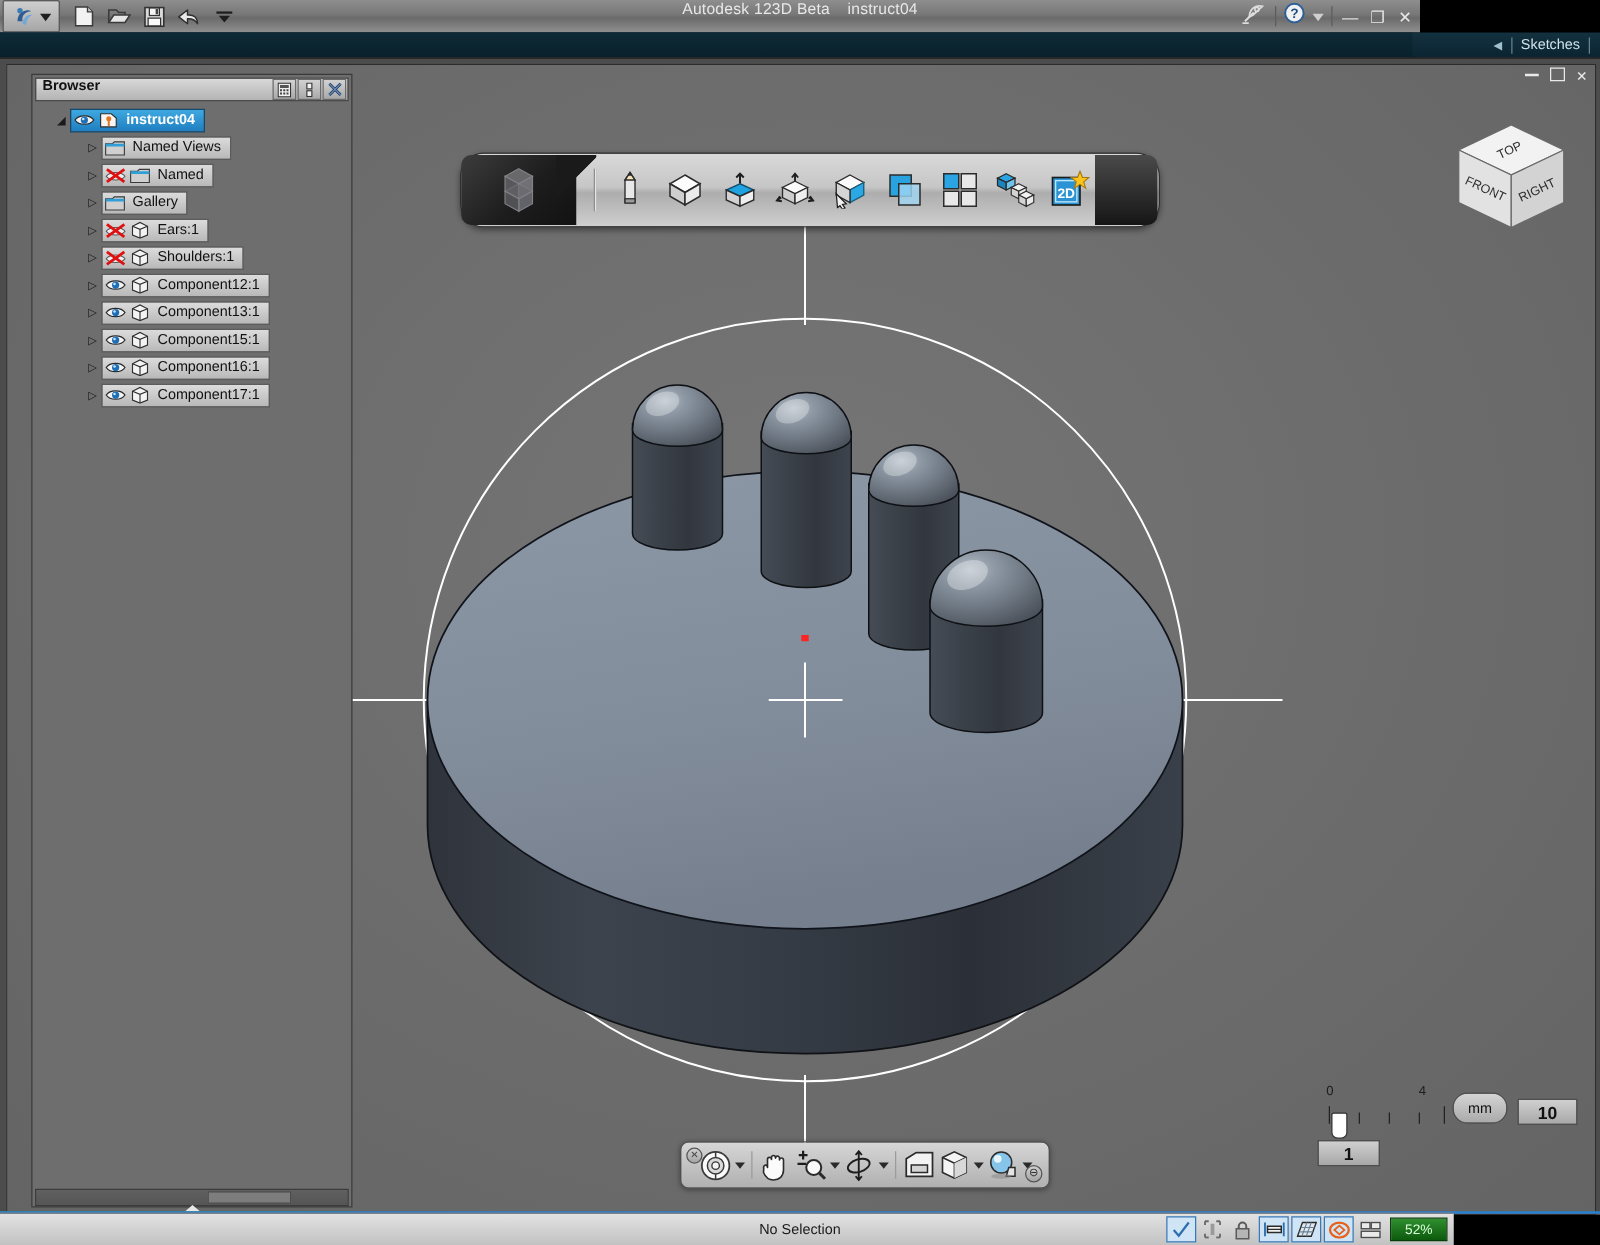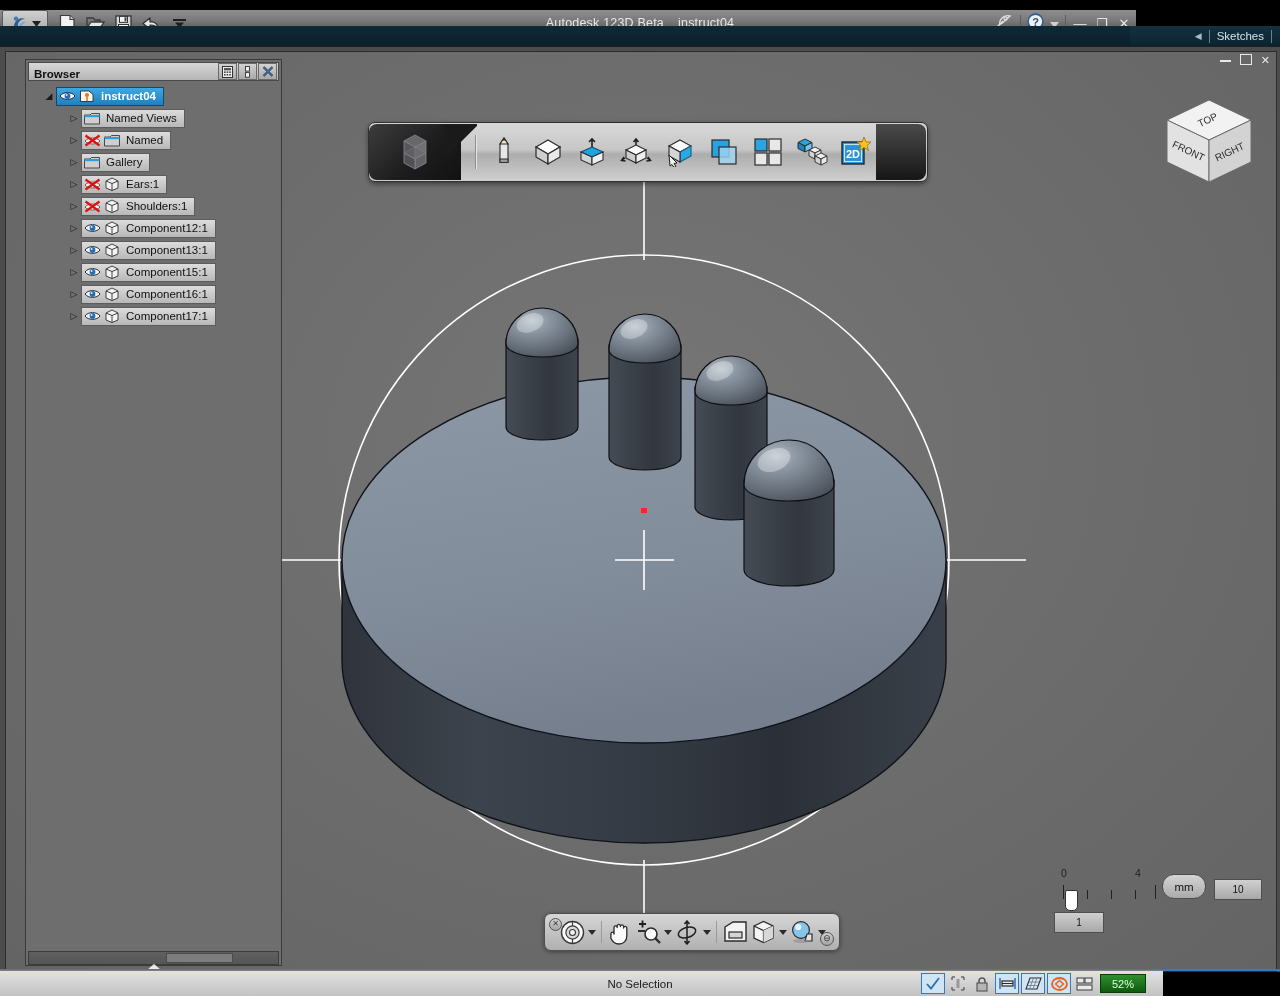--- a/index.html
+++ b/index.html
@@ -2,21 +2,21 @@
 <html><head>
 <meta charset="utf-8">
 <style>
   html,body{margin:0;padding:0;background:#000;}
   body{width:1280px;height:996px;overflow:hidden;font-family:"Liberation Sans",sans-serif;}
   #app{position:relative;width:1280px;height:996px;}
 
   
   .titlebar{position:absolute;left:0;top:0;width:1136px;height:26px;
     background:linear-gradient(180deg,#8e8e8e 0%,#777 45%,#6a6a6a 55%,#909090 100%);
-    border-bottom:1px solid #2a2a2a;display:flex;align-items:center;margin-top:10px;}
+    border-bottom:1px solid #2a2a2a;display:flex;}
   .appbtn{width:44px;height:24px;margin-left:2px;display:flex;align-items:center;justify-content:center;
     background:linear-gradient(180deg,#cfcfcf,#a6a6a6);border:1px solid #5a5a5a;border-radius:2px;gap:2px;}
   .qat{display:flex;align-items:center;gap:9px;margin-left:10px;}
   .qat-ic{width:19px;height:19px;display:flex;align-items:center;justify-content:center;}
   .title-text{position:absolute;left:0;width:1280px;text-align:center;color:#e8e8e8;font-size:12.5px;
     letter-spacing:.2px;pointer-events:none;}
   .title-text .doc{margin-left:14px;}
   .tb-right{position:absolute;right:4px;top:0;height:26px;display:flex;align-items:center;gap:6px;}
   .sep-v{width:1px;height:16px;background:#5c5c5c;}
   .wbtn{color:#e6e6e6;font-size:13px;width:16px;text-align:center;cursor:default;}
@@ -41,41 +41,41 @@
   .doc-ctrls .mn{display:inline-block;width:11px;height:2px;background:#e9e9e9;margin-bottom:3px;}
   .doc-ctrls .rs{display:inline-block;width:10px;height:9px;border:1.5px solid #e9e9e9;}
 
   
   .viewport{position:absolute;left:0;top:0;width:1270px;height:919px;overflow:hidden;
     background:radial-gradient(ellipse at 50% 42%, #767676 0%, #6d6d6d 48%, #646464 100%);}
 
   
   .browser{position:absolute;left:19px;top:7px;width:255px;height:905px;background:#6e6e6e;
     border:1px solid #3a3a3a;}
-  .br-head{display:flex;align-items:flex-end;height:17px;margin:2px 2px 0 2px;
+  .br-head{display:flex;align-items:flex-start;height:17px;margin:2px 2px 0 2px;
     background:linear-gradient(180deg,#d8d8d8,#b4b4b4);border:1px solid #4a4a4a;}
   .br-title{font-size:11.5px;font-weight:bold;color:#111;padding-left:5px;flex:1;}
   .br-hbtn{width:17px;height:15px;margin-right:1px;display:flex;align-items:center;justify-content:center;
     background:linear-gradient(180deg,#d2d2d2,#a9a9a9);border:1px solid #6a6a6a;}
   .br-body{position:absolute;left:2px;top:22px;right:2px;bottom:14px;overflow:hidden;}
   .tree{padding-top:3px;}
   .node{display:flex;align-items:center;height:22px;font-size:11.5px;color:#111;}
   .twisty{width:14px;text-align:center;color:#1a1a1a;font-size:9px;flex:none;}
   .chip{display:flex;align-items:center;gap:3px;height:17px;padding:0 7px 0 2px;
     background:linear-gradient(180deg,#dcdcdc,#b8b8b8);border:1px solid #5c5c5c;white-space:nowrap;}
   .chip.sel{background:linear-gradient(180deg,#3ea8e0,#1f7fc0);border-color:#14496e;color:#fff;font-weight:bold;}
   .chip .lbl{padding-left:3px;font-size:11.5px;}
   .br-scroll{position:absolute;left:2px;right:2px;bottom:0;height:12px;
     background:linear-gradient(180deg,#606060,#555);border:1px solid #3c3c3c;}
   .br-thumb{position:absolute;left:55%;top:1px;width:26%;height:8px;background:#7d7d7d;border:1px solid #4a4a4a;}
   .br-grip{position:absolute;left:50%;bottom:-5px;margin-left:-7px;width:0;height:0;
     border-left:7px solid transparent;border-right:7px solid transparent;border-bottom:6px solid #e8e8e8;}
 
   
-  .toolbar{position:absolute;left:362px;top:70px;width:558px;height:58px;border-radius:7px;
+  .toolbar{position:absolute;left:362px;top:70px;width:558px;height:58px;border-radius:19px;
     background:linear-gradient(180deg,#d9d9d9 0%,#c6c6c6 46%,#adadad 54%,#cfcfcf 100%);
     border:1px solid #2f2f2f;box-shadow:0 2px 5px rgba(0,0,0,.45);display:flex;align-items:center;}
   .tb-cap{width:92px;height:56px;border-radius:8px 0 0 8px;
     background:linear-gradient(135deg,#3c3c3c 0%,#1d1d1d 55%,#121212 100%);
     display:flex;align-items:center;justify-content:center;position:relative;}
   .tb-cap:after{content:"";position:absolute;right:-16px;top:0;width:32px;height:56px;
     background:linear-gradient(135deg,#1a1a1a 0%,#1a1a1a 38%,rgba(0,0,0,0) 39%);}
   .tb-capR{position:absolute;right:1px;top:1px;width:50px;height:56px;border-radius:0 8px 8px 0;
     background:linear-gradient(180deg,#4a4a4a,#161616);}
   .tb-items{display:flex;align-items:center;gap:10px;padding-left:14px;}
@@ -100,31 +100,31 @@
     border-top:5px solid #2a2a2a;margin-left:1px;}
   .nv-sep{width:1px;height:22px;background:#9a9a9a;margin:0 3px;}
 
   
   .ruler{position:absolute;right:14px;bottom:46px;width:215px;height:74px;}
   .rk{position:absolute;bottom:26px;width:1px;background:#222;}
   .rlab{position:absolute;bottom:46px;font-size:10.5px;color:#1d1d1d;}
   .rslider{position:absolute;left:18px;bottom:14px;width:11px;height:19px;background:#fff;
     border:1px solid #333;border-radius:2px 2px 5px 5px;}
   .rbox{position:absolute;height:19px;min-width:48px;display:flex;align-items:center;justify-content:center;
-    background:linear-gradient(180deg,#d0d0d0,#a8a8a8);border:1px solid #4e4e4e;font-size:10px;color:#111;}
+    background:linear-gradient(180deg,#d0d0d0,#a8a8a8);border:1px solid #4e4e4e;font-size:14px;color:#111;font-weight:bold;}
   .rpill{position:absolute;left:115px;bottom:26px;width:42px;height:23px;border-radius:12px;
     background:linear-gradient(180deg,#d4d4d4,#aaa);border:1px solid #4e4e4e;
     display:flex;align-items:center;justify-content:center;font-size:11.5px;color:#111;text-align:center;}
 
   
   .statusbar{position:absolute;left:0;bottom:0;width:1163px;height:25px;
     background:linear-gradient(180deg,#e2e2e2,#c2c2c2);border-top:1px solid #7e7e7e;
     display:flex;align-items:center;}
   .st-text{position:absolute;left:0;width:1280px;text-align:center;font-size:11.5px;color:#1a1a1a;}
-  .st-right{position:absolute;right:14px;top:0;height:25px;display:flex;align-items:center;gap:2px;}
+  .st-right{position:absolute;right:2px;top:0;height:25px;display:flex;align-items:center;gap:2px;}
   .sti{width:22px;height:19px;display:flex;align-items:center;justify-content:center;}
   .sti.on{background:#cfe4f5;border:1px solid #3a78b5;}
   .zoombadge{width:44px;height:17px;margin-left:3px;margin-right:3px;
     background:linear-gradient(180deg,#2f8f2f,#0d5a0d);border:1px solid #083d08;
     color:#d8ffd8;font-size:11px;display:flex;align-items:center;justify-content:center;}
   .blueline{position:absolute;left:0;bottom:25px;width:1280px;height:2px;background:#2a7fd0;}
   .greenline{position:absolute;left:0;bottom:25px;width:278px;height:2px;background:#3f9a2f;}
 </style>
 </head>
 <body>

